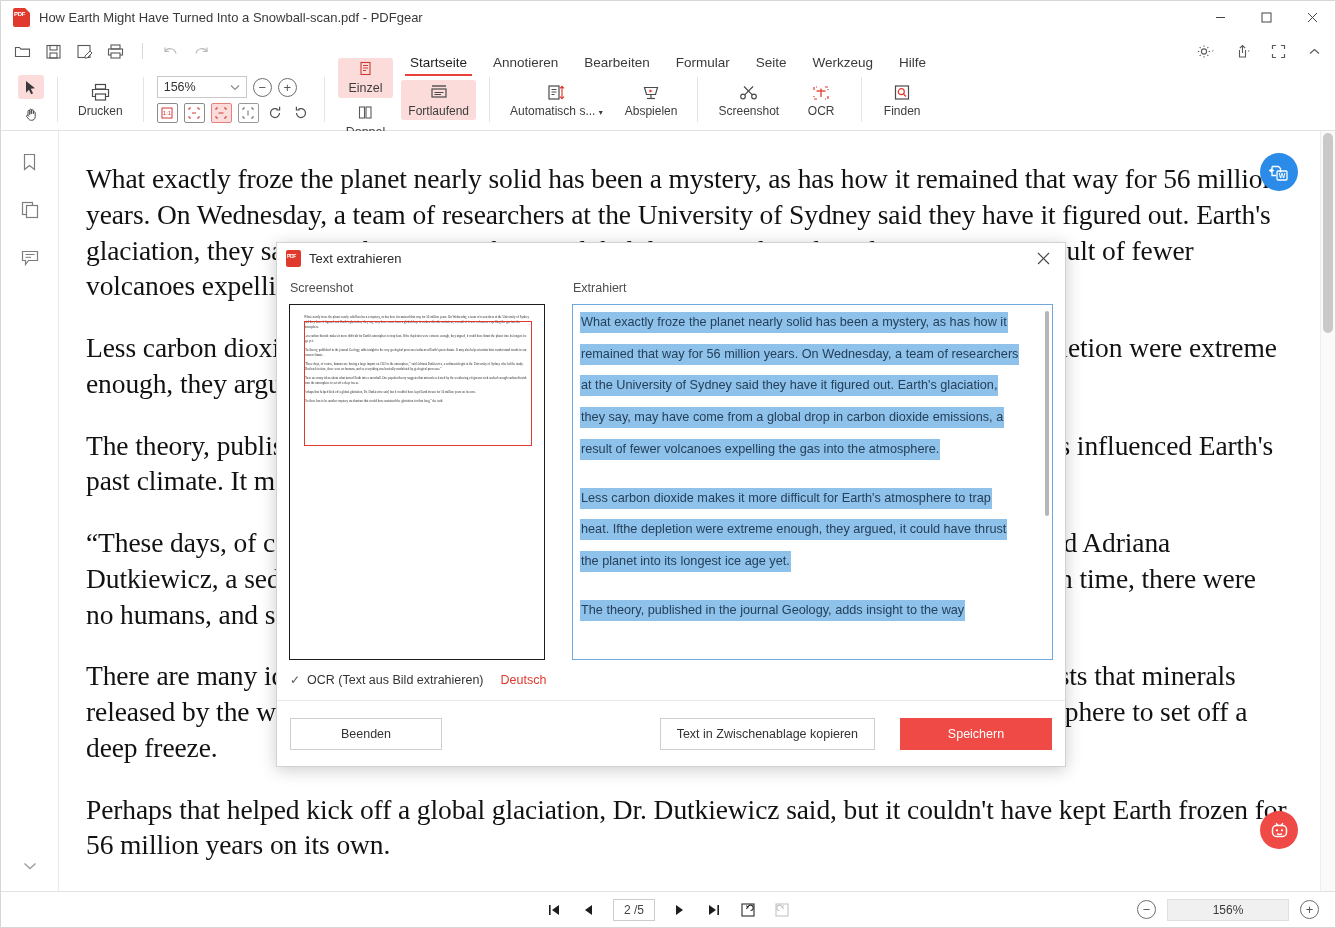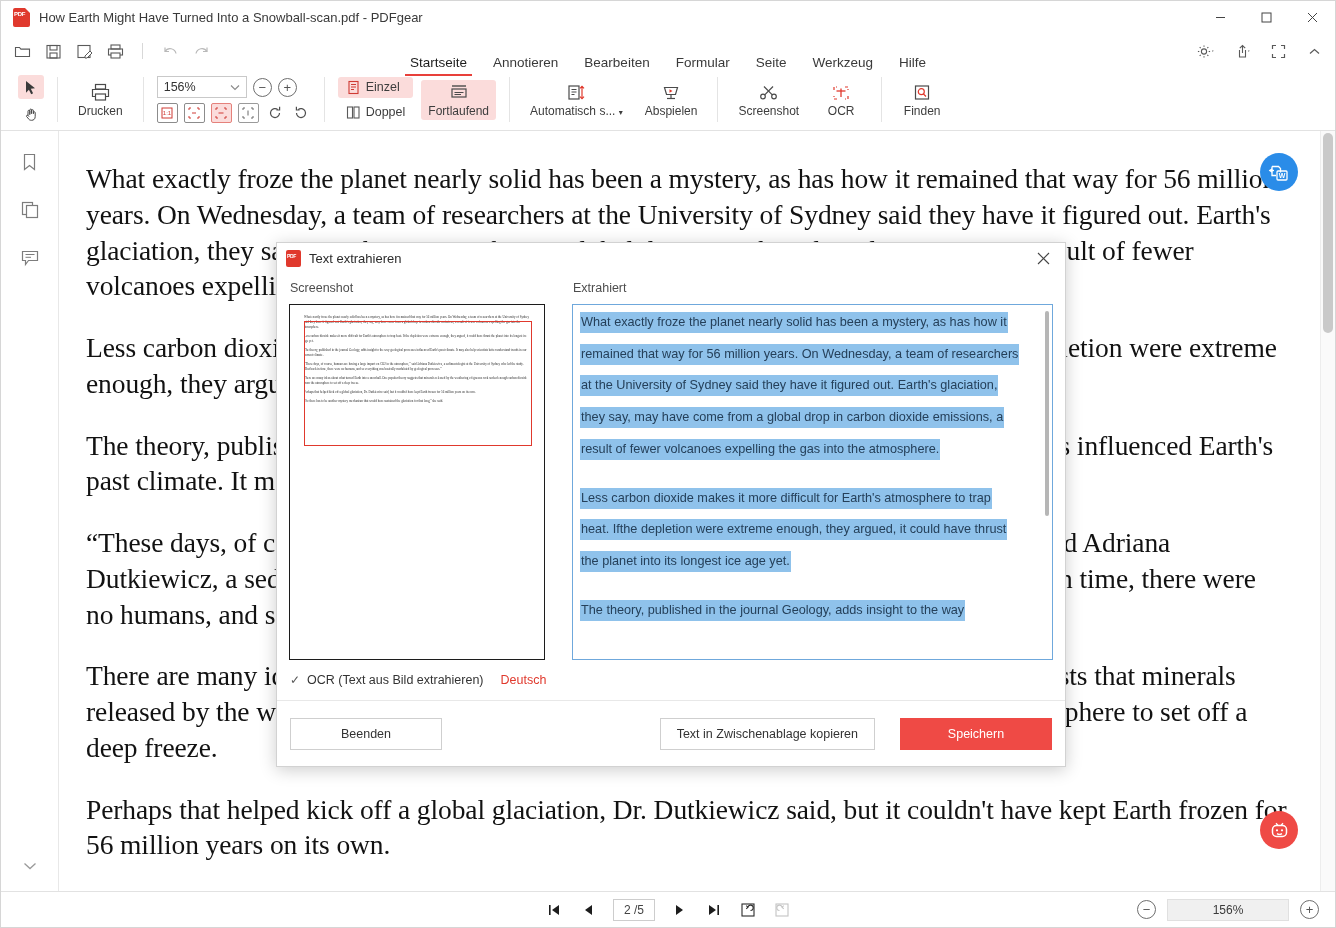--- a/index.html
+++ b/index.html
@@ -50,21 +50,21 @@
   .zoomrow{ display:flex; flex-direction:column; gap:5px;}
   .zoomline{ display:flex; align-items:center; gap:6px;}
   .zoomsel{ width:90px; height:22px; border:1px solid #c9c9c9; background:#fff; display:flex; align-items:center; padding:0 6px; font-size:12.5px; color:#333; justify-content:space-between;}
   .circbtn{ width:19px; height:19px; border:1.3px solid #6e6e6e; border-radius:50%; display:flex; align-items:center; justify-content:center; font-size:13px; color:#555; line-height:1;}
   .minibar{ display:flex; align-items:center; gap:6px;}
   .minibtn{ width:21px; height:20px; border:1.2px solid #8c8c8c; border-radius:2px; display:flex; align-items:center; justify-content:center; font-size:8px; color:#cf3b34;}
   .minibtn.selb{ background:#fbdcdb; border-color:#e5817b;}
   .minibtn.g{ color:#6b6b6b; border-color:#9a9a9a;}
   .rotbtn{ width:20px; height:20px; display:flex; align-items:center; justify-content:center; color:#4e4e4e; font-size:15px;}
   .stackcol{ display:flex; flex-direction:column; gap:4px;}
-  .pillbtn{ display:flex; align-items:center; gap:5px; padding:3px 8px; border-radius:3px; font-size:12.5px; color:#3d3d3d;}
+  .pillbtn{ display:flex; align-items:center; gap:5px; padding:3px 8px; border-radius:3px; font-size:12.5px; color:#3d3d3d;flex-direction:column;}
   .pillbtn.sel{ background:#fbdcdb;}
 
   
   .bodyrow{ flex:1 1 auto; display:flex; min-height:0; position:relative;}
   .leftrail{ width:58px; background:#fff; border-right:1px solid #e8e8e8; display:flex; flex-direction:column; align-items:center; padding-top:18px; gap:22px; flex:0 0 auto;}
   .railicon{ width:26px; height:26px; display:flex; align-items:center; justify-content:center; color:#7d7d7d;}
   .railbottom{ margin-top:auto; margin-bottom:12px; color:#9a9a9a;}
 
   .viewer{ flex:1 1 auto; position:relative; background:#fff; overflow:hidden;}
   .page{ position:absolute; left:9px; right:18px; top:0; bottom:0; background:#fff; padding:30px 28px 0 18px; overflow:hidden;}

